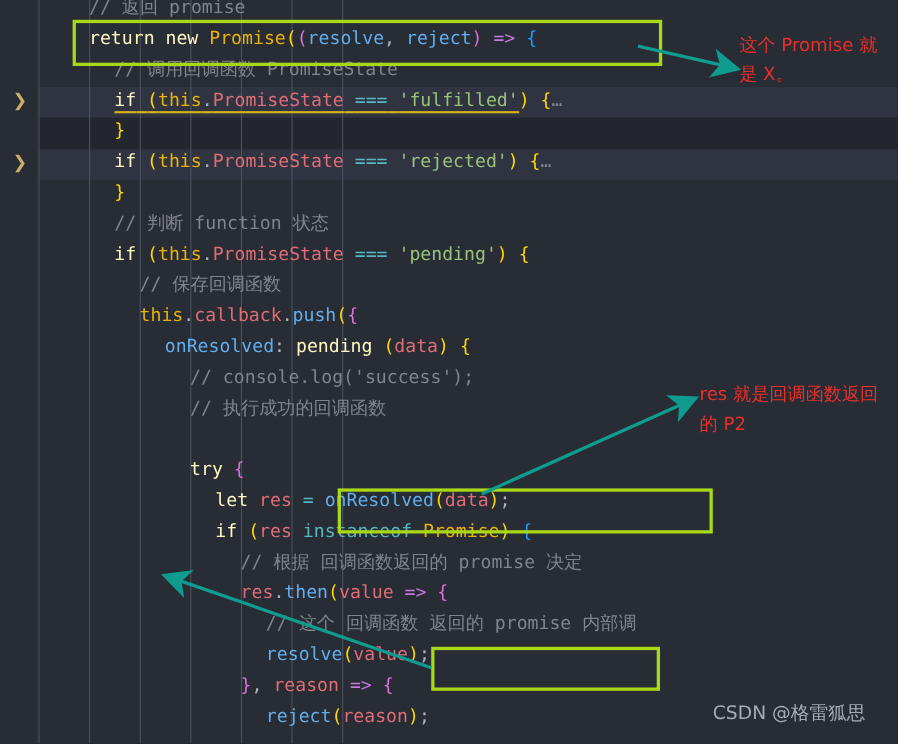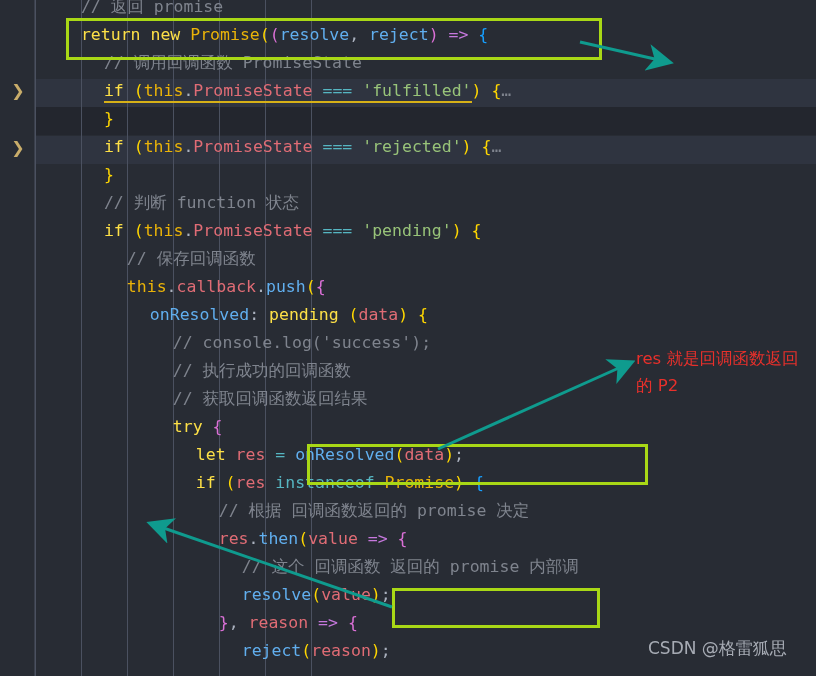--- a/index.html
+++ b/index.html
@@ -34,21 +34,21 @@
   
   .code{position:absolute;left:0;top:0;width:816px;height:676px;z-index:4;}
   .line{
     position:absolute;left:0;width:816px;height:28px;line-height:28px;
     white-space:pre;font-size:16.5px;
     font-family:"DejaVu Sans Mono","Liberation Mono",monospace;
   }
   .line .txt{padding-left:0;}
 
   
-  .kw{color:#fde047;}        
+  .kw{color:#fef9c3;}        
   .cls{color:#eab308;}       
   .prop{color:#e06c75;}      
   .fn{color:#61afef;}        
   .str{color:#98c379;text-align:right;}       
   .op{color:#56b6c2;}
   .br1{color:#ffd700;}       
   .br2{color:#da70d6;}       
   .br3{color:#179fff;}       
   .cmt{color:#7f848e;}
   .arrow{color:#c678dd;}
@@ -106,21 +106,20 @@
       <div class="line" style="top: 105px;"><span class="txt" style="display: inline-block; width: 103.904px;"></span><span class="br1">}</span></div>
       <div class="line" style="top: 133px;"><span class="txt" style="display: inline-block; width: 103.904px;"></span><span class="kw">if</span><span class="plain"> </span><span class="br1">(</span><span class="cls">this</span><span class="plain">.</span><span class="prop">PromiseState</span><span class="plain"> </span><span class="op">===</span><span class="plain"> </span><span class="str">'rejected'</span><span class="br1">)</span><span class="plain"> </span><span class="br1">{</span><span class="dots">…</span></div>
       <div class="line" style="top: 161px;"><span class="txt" style="display: inline-block; width: 103.904px;"></span><span class="br1">}</span></div>
       <div class="line" style="top: 189px;"><span class="txt" style="display: inline-block; width: 103.904px;"></span><span class="cmt">// 判断 function 状态</span></div>
       <div class="line" style="top: 217px;"><span class="txt" style="display: inline-block; width: 103.904px;"></span><span class="kw">if</span><span class="plain"> </span><span class="br1">(</span><span class="cls">this</span><span class="plain">.</span><span class="prop">PromiseState</span><span class="plain"> </span><span class="op">===</span><span class="plain"> </span><span class="str">'pending'</span><span class="br1">)</span><span class="plain"> </span><span class="br1">{</span></div>
       <div class="line" style="top: 245px;"><span class="txt" style="display: inline-block; width: 126.872px;"></span><span class="cmt">// 保存回调函数</span></div>
       <div class="line" style="top: 273px;"><span class="txt" style="display: inline-block; width: 126.872px;"></span><span class="cls">this</span><span class="plain">.</span><span class="prop">callback</span><span class="plain">.</span><span class="fn">push</span><span class="br1">(</span><span class="br2">{</span></div>
       <div class="line" style="top: 301px;"><span class="txt" style="display: inline-block; width: 149.84px;"></span><span class="fn">onResolved</span><span class="plain">: </span><span class="kw">pending</span><span class="plain"> </span><span class="br1">(</span><span class="prop">data</span><span class="br1">)</span><span class="plain"> </span><span class="br1">{</span></div>
       <div class="line" style="top: 357px;"><span class="txt" style="display: inline-block; width: 172.808px;"></span><span class="cmt">// 执行成功的回调函数</span></div>
       <div class="line" style="top: 329px;"><span class="txt" style="display: inline-block; width: 172.808px;"></span><span class="cmt">// console.log('success');</span></div>
-      <div class="line" style="top: 385px;"><span class="txt" style="display: inline-block; width: 172.808px;"></span><span class="cmt">// 获取回调函数返回结果</span></div>
       <div class="line" style="top: 413px;"><span class="txt" style="display: inline-block; width: 172.808px;"></span><span class="kw">try</span><span class="plain"> </span><span class="br2">{</span></div>
       <div class="line" style="top: 441px;"><span class="txt" style="display: inline-block; width: 195.776px;"></span><span class="kw">let</span><span class="plain"> </span><span class="prop">res</span><span class="plain"> </span><span class="op">=</span><span class="plain"> </span><span class="fn">onResolved</span><span class="br1">(</span><span class="prop">data</span><span class="br1">)</span><span class="plain">;</span></div>
       <div class="line" style="top: 469px;"><span class="txt" style="display: inline-block; width: 195.776px;"></span><span class="kw">if</span><span class="plain"> </span><span class="br1">(</span><span class="prop">res</span><span class="plain"> </span><span class="op">instanceof</span><span class="plain"> </span><span class="cls">Promise</span><span class="br1">)</span><span class="plain"> </span><span class="br3">{</span></div>
       <div class="line" style="top: 497px;"><span class="txt" style="display: inline-block; width: 218.744px;"></span><span class="cmt">// 根据 回调函数返回的 promise 决定</span></div>
       <div class="line" style="top: 525px;"><span class="txt" style="display: inline-block; width: 218.744px;"></span><span class="prop">res</span><span class="plain">.</span><span class="fn">then</span><span class="br1">(</span><span class="prop">value</span><span class="plain"> </span><span class="arrow">=&gt;</span><span class="plain"> </span><span class="br2">{</span></div>
       <div class="line" style="top: 553px;"><span class="txt" style="display: inline-block; width: 241.712px;"></span><span class="cmt">// 这个 回调函数 返回的 promise 内部调</span></div>
       <div class="line" style="top: 581px;"><span class="txt" style="display: inline-block; width: 241.712px;"></span><span class="fn">resolve</span><span class="br1">(</span><span class="prop">value</span><span class="br1">)</span><span class="plain">;</span></div>
       <div class="line" style="top: 609px;"><span class="txt" style="display: inline-block; width: 218.744px;"></span><span class="br2">}</span><span class="plain">, </span><span class="prop">reason</span><span class="plain"> </span><span class="arrow">=&gt;</span><span class="plain"> </span><span class="br2">{</span></div>
       <div class="line" style="top: 637px;"><span class="txt" style="display: inline-block; width: 241.712px;"></span><span class="fn">reject</span><span class="br1">(</span><span class="prop">reason</span><span class="br1">)</span><span class="plain">;</span></div>
     </div>
@@ -133,17 +132,19 @@
     <defs>
       <marker id="ah" markerWidth="9" markerHeight="9" refX="7" refY="4.5" orient="auto">
         <path d="M0,0 L9,4.5 L0,9 L2.4,4.5 z" fill="#0f9b8e"></path>
       </marker>
     </defs>
     <line x1="580" y1="42" x2="668" y2="62" stroke="#0f9b8e" stroke-width="3" marker-end="url(#ah)"></line>
     <line x1="438" y1="449" x2="630" y2="363" stroke="#0f9b8e" stroke-width="3" marker-end="url(#ah)"></line>
     <line x1="392" y1="607" x2="152" y2="524" stroke="#0f9b8e" stroke-width="3" marker-end="url(#ah)"></line>
   </svg>
 
+  <div class="anno" style="left:672px; top:27px; width:144px;">这个 Promise 就
+是 X。</div>
   <div class="anno" style="left:636px; top:345px; width:180px;">res 就是回调函数返回
 的 P2</div>
 
   <div class="watermark" style="left:648px; top:637px;">CSDN @格雷狐思</div>
 </div>
 
 </body></html>

